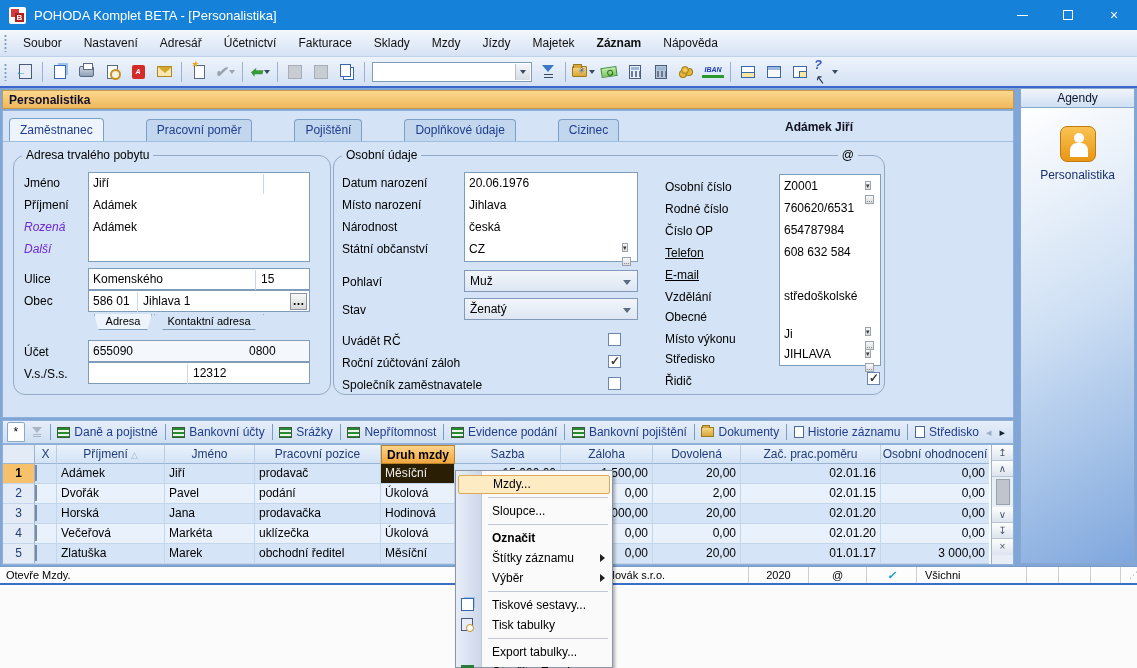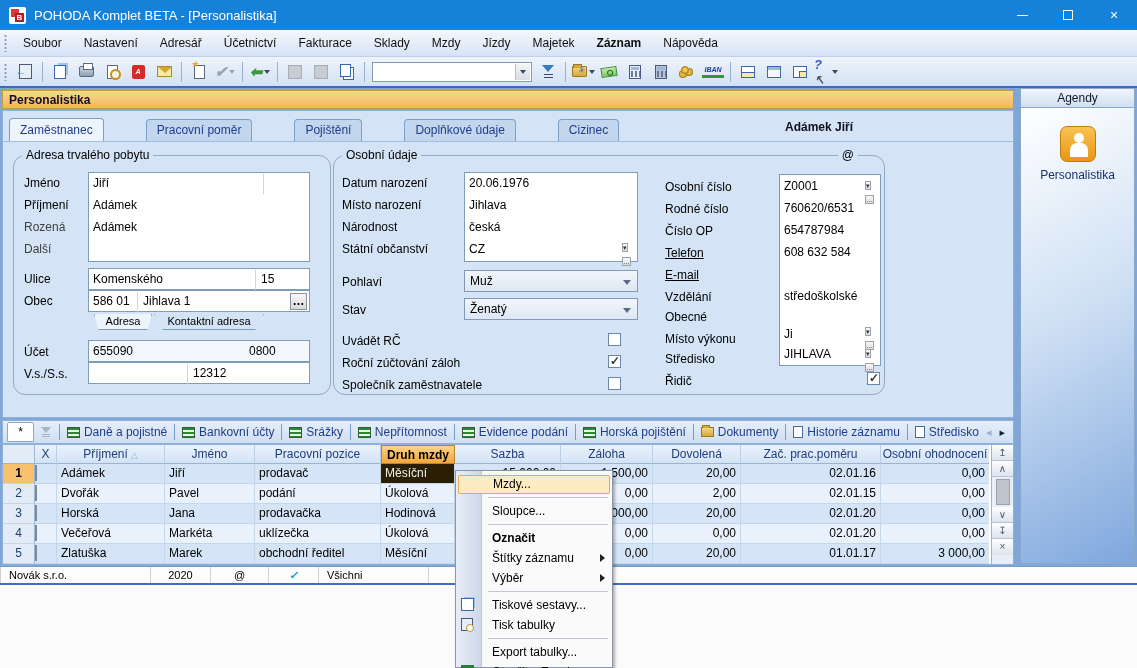--- a/index.html
+++ b/index.html
@@ -77,21 +77,21 @@
   .rtabs { position:absolute; left:6px; top:5px; display:flex; align-items:flex-end; height:25px;gap:40px; }
   .rtab { padding:3px 10px 4px; margin-right:2px; border:1px solid #7ba0c8; border-bottom:none; border-radius:4px 4px 0 0; background:#c2d6ee; color:#1f3d8c; }
   .rtab.active { background:#eef4fc; padding-top:4px; font-weight:normal; }
   .rtabs-line { position:absolute; left:0; top:30px; width:1010px; height:1px; background:#9ebfe0; }
   .record-name { position:absolute; left:782px; top:9px; font-weight:bold; color:#101020; }
 
   .group { position:absolute; border:1px solid #93a9c8; border-radius:12px; }
   .legend { position:absolute; top:-8px; left:8px; background:#d4e3f5; padding:0 4px; }
   .legend.at { left:auto; }
   .lbl { position:absolute; white-space:nowrap; }
-  .lbl.dis { color:#404040; }
+  .lbl.dis { color:#6d28d9;font-style:italic; }
   .lbl.link { text-decoration:underline; }
   .wbox { position:absolute; background:#fff; border:1px solid #7f9db9; }
   .wrow { position:absolute; left:4px; white-space:nowrap; }
   .vdiv { position:absolute; width:1px; background:#c8d8ea; }
   .mini-btns { position:absolute; right:1px; width:14px; }
   .mini-btn { height:10px; background:linear-gradient(#f8f8f8,#dcdcdc); border:1px solid #9aa4b0; font-size:7px; line-height:8px; text-align:center; color:#333; margin-bottom:1px; }
   .dots-btn { position:absolute; right:2px; top:2px; width:17px; height:17px; background:linear-gradient(#f8f8f8,#d8d8d8); border:1px solid #8a94a0; text-align:center; line-height:14px; font-weight:bold; }
   .combo { position:absolute; height:22px; background:linear-gradient(#f2f6fb,#dde6f2); border:1px solid #8399b9; line-height:20px; padding-left:5px; }
   .combo .arr { position:absolute; right:6px; top:9px; width:0; height:0; border-left:4px solid transparent; border-right:4px solid transparent; border-top:5px solid #5a6c84; }
   .chk { position:absolute; width:13px; height:13px; background:#fff; border:1px solid #6b86a8; }
@@ -452,21 +452,21 @@
           <span>Nepřítomnost</span>
         </span>
       <span class="dsep"></span>
       <span class="dtab">
           <i class="ticon-table"></i>
           <span>Evidence podání</span>
         </span>
       <span class="dsep"></span>
       <span class="dtab">
           <i class="ticon-table"></i>
-          <span>Horská pojištění</span>
+          <span>Bankovní pojištění</span>
         </span>
       <span class="dsep"></span>
       <span class="dtab">
           <i class="ticon-folder"></i>
           <span>Dokumenty</span>
         </span>
       <span class="dsep"></span>
       <span class="dtab">
           <i class="ticon-page"></i>
           <span>Historie záznamu</span>
@@ -576,20 +576,21 @@
           <span class="vs-thumb"></span>
           <span class="vs-b">∨</span>
           <span class="vs-b">↧</span>
           <span class="vs-b" style="border-bottom:none;">×</span>
         </div>
       </div>
     </div>
   </div>
 
   <div class="statusbar">
+    <span class="sb-cell sb-hint">Otevře Mzdy.</span>
     <span class="sb-cell" style="width:150px;">Novák s.r.o.</span>
     <span class="sb-cell" style="width:60px; justify-content:center;">2020</span>
     <span class="sb-cell" style="width:58px; justify-content:center;">@</span>
     <span class="sb-cell" style="width:50px; justify-content:center;">
         <span class="sb-check">✓</span>
       </span>
     <span class="sb-cell" style="width:110px;">Všichni</span>
     <span class="sb-cell" style="width:32px;"></span>
     <span class="sb-cell" style="width:32px;"></span>
     <span class="sb-cell" style="width:30px;"></span>

